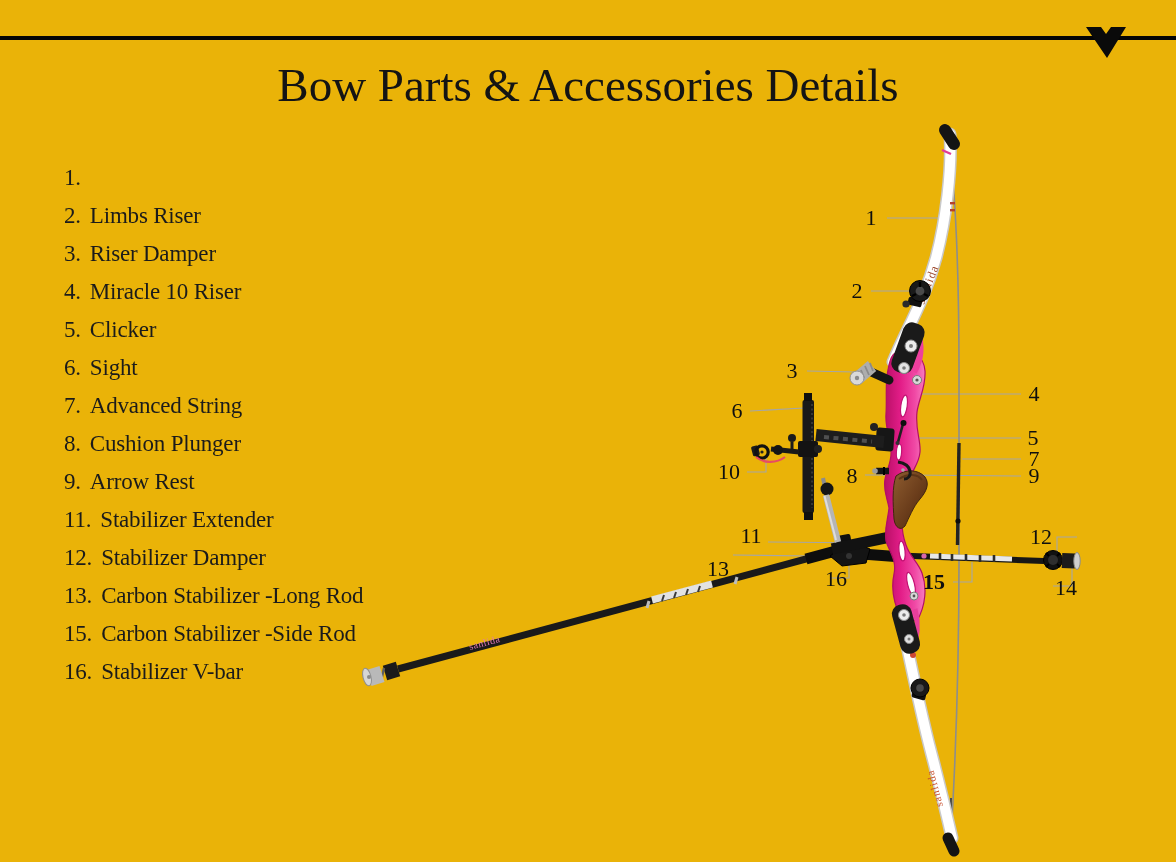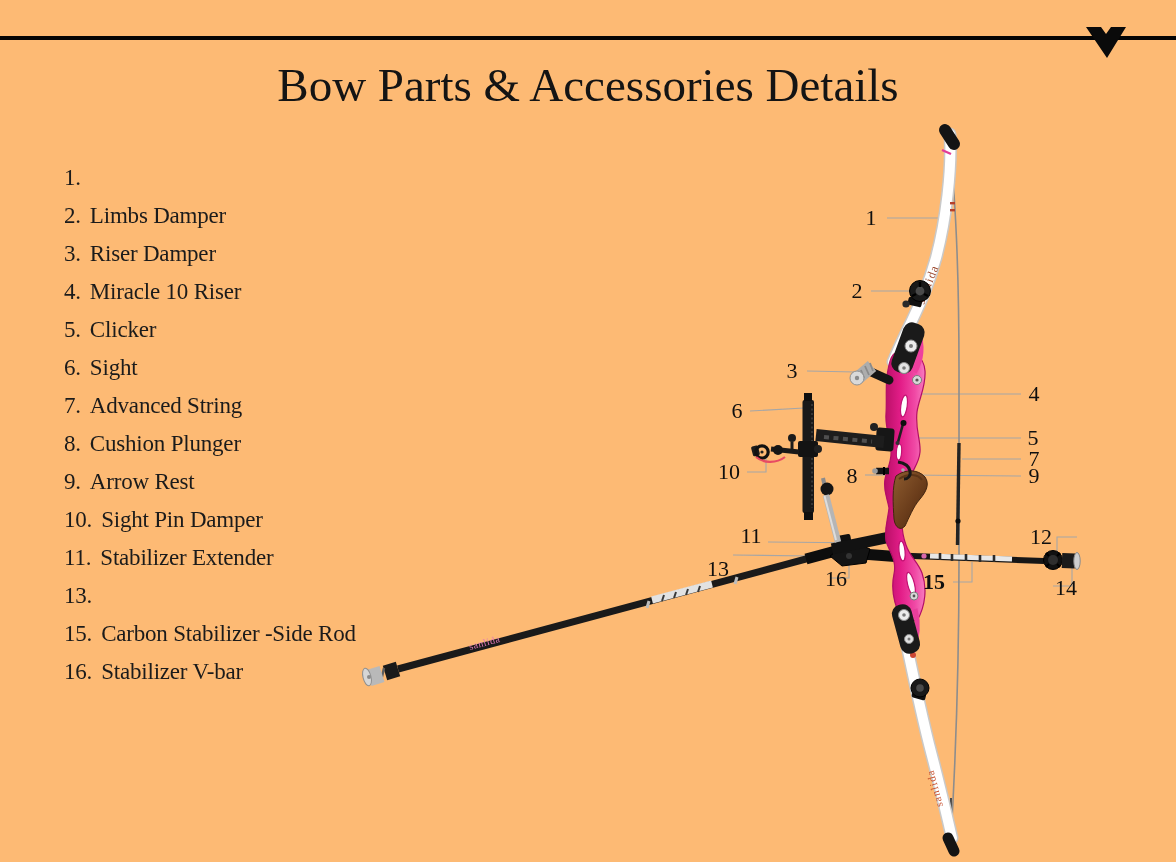--- a/index.html
+++ b/index.html
@@ -1,17 +1,17 @@
 <!DOCTYPE html>
 <html><head>
 <meta charset="utf-8">
 <style>
   html,body{margin:0;padding:0;background:#fff;}
   .canvas{
-    position:relative; width:1176px; height:862px; background:#fdba74;
+    position:relative; width:1176px; height:862px; background:#eab308;
     overflow:hidden; font-family:"Liberation Serif","DejaVu Serif",serif;
   }
   .top-rule{
     position:absolute; left:0; top:36px; width:1176px; height:4px; background:#050505;
   }
   .v-logo{ position:absolute; left:1086px; top:25px; width:40px; height:34px; }
   .page-title{
     position:absolute; left:0; top:58px; width:1176px; text-align:center;
     font-size:47px; font-weight:400; color:#141414; letter-spacing:0px; margin:0;
   }
@@ -38,21 +38,21 @@
   </svg>
 
   <h1 class="page-title">Bow Parts &amp; Accessories Details</h1>
 
   <div class="parts-list" id="parts-list">
       <div class="part-row">
         <span class="part-num">1.</span>
       </div>
       <div class="part-row">
         <span class="part-num">2.</span>
-        <span class="part-label">Limbs Damper</span>
+        <span class="part-label">Limbs Riser</span>
       </div>
       <div class="part-row">
         <span class="part-num">3.</span>
         <span class="part-label">Riser Damper</span>
       </div>
       <div class="part-row">
         <span class="part-num">4.</span>
         <span class="part-label">Miracle 10 Riser</span>
       </div>
       <div class="part-row">
@@ -69,29 +69,30 @@
       </div>
       <div class="part-row">
         <span class="part-num">8.</span>
         <span class="part-label">Cushion Plunger</span>
       </div>
       <div class="part-row">
         <span class="part-num">9.</span>
         <span class="part-label">Arrow Rest</span>
       </div>
       <div class="part-row">
-        <span class="part-num">10.</span>
-        <span class="part-label">Sight Pin Damper</span>
-      </div>
-      <div class="part-row">
         <span class="part-num">11.</span>
         <span class="part-label">Stabilizer Extender</span>
       </div>
       <div class="part-row">
+        <span class="part-num">12.</span>
+        <span class="part-label">Stabilizer Damper</span>
+      </div>
+      <div class="part-row">
         <span class="part-num">13.</span>
+        <span class="part-label">Carbon Stabilizer -Long Rod</span>
       </div>
       <div class="part-row">
         <span class="part-num">15.</span>
         <span class="part-label">Carbon Stabilizer -Side Rod</span>
       </div>
       <div class="part-row">
         <span class="part-num">16.</span>
         <span class="part-label">Stabilizer V-bar</span>
       </div>
     </div>

